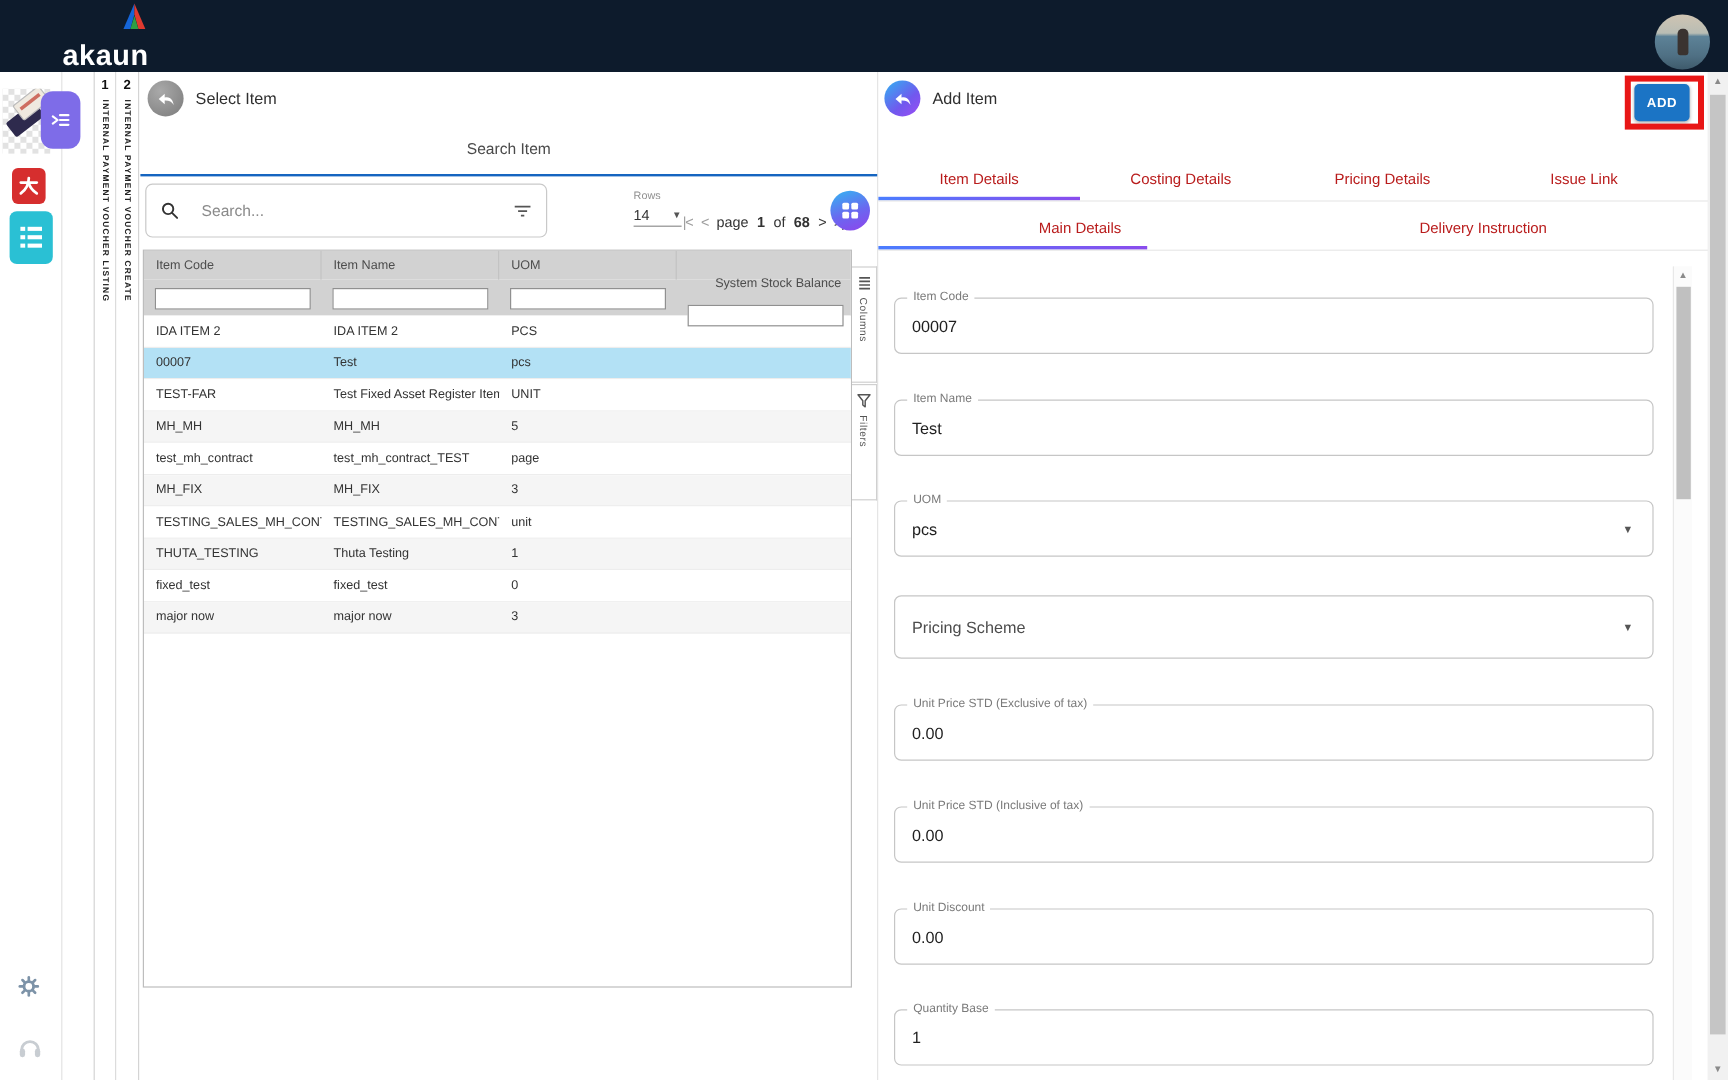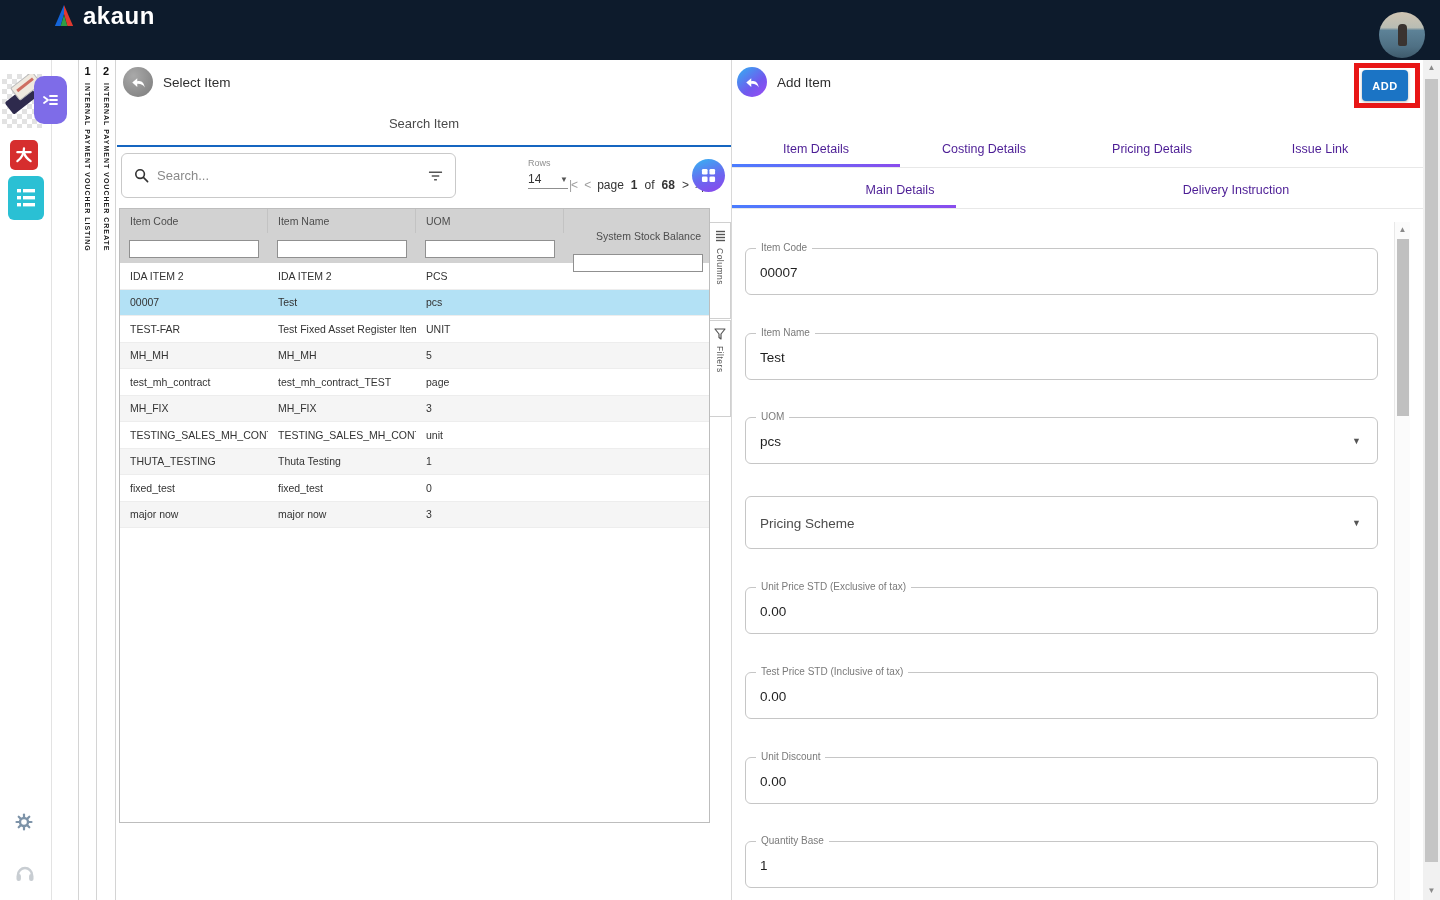--- a/index.html
+++ b/index.html
@@ -1,21 +1,21 @@
 <!DOCTYPE html>
 <html><head>
 <meta charset="utf-8">
 <style>
   * { margin:0; padding:0; box-sizing:border-box; }
   html,body { width:1440px; height:900px; overflow:hidden; background:#fff;
               font-family:"Liberation Sans", sans-serif; }
 
   
   #topbar { position:absolute; left:0; top:0; width:1440px; height:60px; background:#0d1b2c; }
-  #brand { position:absolute; left:52px; top:2px; display:flex; align-items:center; gap:7px; }
+  #brand { position:absolute; left:52px; top:2px; display:flex; align-items:flex-end; gap:7px;flex-direction:column; }
   #brand-text { color:#fff; font-size:24px; font-weight:bold; letter-spacing:0.5px; }
   #avatar { position:absolute; left:1379px; top:12px; width:46px; height:46px; border-radius:50%;
             overflow:hidden; background:linear-gradient(180deg,#cfc4b2 0%,#b9bdb4 34%,#5d8297 40%,#4f7084 75%,#3e5a6b 100%); }
   #avatar .fig { position:absolute; left:19px; top:12px; width:9px; height:22px; background:#3a3330;
                  border-radius:4px 4px 2px 2px; }
 
   
   #rail { position:absolute; left:0; top:60px; width:52px; height:840px; background:#fff; border-right:1px solid #e3e3e3; }
   #icon-ticket { position:absolute; left:2px; top:14px; width:40px; height:54px;
                  background:repeating-conic-gradient(#e2e2e2 0% 25%, #ffffff 0% 50%) 0 0/10px 10px; overflow:hidden; }
@@ -45,21 +45,21 @@
   #left-panel { position:absolute; left:117px; top:60px; width:614px; height:840px; background:#fff; }
   #panel-divider { position:absolute; left:731px; top:60px; width:1px; height:840px; background:#d8d8d8; }
   .back-btn { position:absolute; width:30px; height:30px; border-radius:50%; display:flex;
               align-items:center; justify-content:center; }
   #back-left { left:6px; top:7px; background:radial-gradient(circle at 35% 30%, #a9a9a9, #7b7b7b); }
   #select-item-title { position:absolute; left:46px; top:15px; font-size:13.5px; font-weight:500; color:#2f2f2f; }
   #search-heading { position:absolute; left:0; top:56px; width:614px; text-align:center; font-size:13px; color:#4a4a4a; }
   #blue-line { position:absolute; left:0; top:85px; width:614px; height:2px; background:#1565c0; }
 
   #search-box { position:absolute; left:4px; top:93px; width:335px; height:45px; border:1px solid #c9c9c9;
-                border-radius:6px; background:#fff; display:flex; align-items:center; padding:0 12px; gap:8px; }
+                border-radius:6px; background:#fff; display:flex; align-items:center; padding:0 12px; gap:19px; }
   #search-box input { flex:1; border:none; outline:none; font-size:13px; color:#333;
                       font-family:"Liberation Sans", sans-serif; }
   #search-box input::placeholder { color:#8a8a8a; }
 
   #rows-wrap { position:absolute; left:411px; top:98px; }
   #rows-label { font-size:9px; color:#8f8f8f; }
   #rows-select { margin-top:4px; width:40px; border-bottom:1px solid #8f8f8f; font-size:12px; color:#333;
                  display:flex; justify-content:space-between; align-items:center; padding-bottom:2px; }
   #rows-caret { font-size:8px; color:#555; }
 
@@ -102,21 +102,21 @@
   #add-item-title { position:absolute; left:45px; top:15px; font-size:13.5px; font-weight:500; color:#2f2f2f; }
   #add-btn { position:absolute; left:630px; top:10px; width:46px; height:31px; background:#1b74c5; color:#fff;
              border:none; border-radius:4px; font-size:11px; font-weight:bold; letter-spacing:0.5px;
              font-family:"Liberation Sans", sans-serif; box-shadow:0 1px 3px rgba(0,0,0,0.3); }
   #red-annotation { position:absolute; left:622px; top:3px; width:66px; height:45px;
                     border:5px solid #e81616; pointer-events:none; }
 
   .tabrow { position:absolute; left:0; display:flex; width:672px; }
   #tabs-primary { top:70px; height:37px; }
   #tabs-secondary { top:111px; height:37px; }
-  .tab { flex:1; display:flex; align-items:center; justify-content:center; font-size:12.5px; color:#4c1d95; }
+  .tab { flex:1; display:flex; align-items:center; justify-content:center; font-size:12.5px; color:#b91c1c; }
   #underline-primary { position:absolute; left:0; top:104px; width:168px; height:3px;
                        background:linear-gradient(90deg,#4a7dff,#8a4ced); }
   #divider-primary { position:absolute; left:0; top:107px; width:708px; height:1px; background:#e8e8e8; }
   #underline-secondary { position:absolute; left:0; top:145px; width:224px; height:3px;
                          background:linear-gradient(90deg,#4a7dff,#8a4ced); }
   #divider-secondary { position:absolute; left:0; top:148px; width:708px; height:1px; background:#e8e8e8; }
 
   .field { position:absolute; left:13px; width:633px; height:47px; border:1px solid #c6c6c6;
            border-radius:6px; background:#fff; }
   .flabel { position:absolute; top:-7px; left:10px; font-size:10px; color:#7a7a7a; background:#fff; padding:0 5px; }
@@ -405,21 +405,21 @@
   </div>
   <div class="field" id="f-pricing-scheme">
     <span class="fvalue fplaceholder">Pricing Scheme</span>
     <span class="fcaret">▼</span>
   </div>
   <div class="field" id="f-up-excl">
     <span class="flabel">Unit Price STD (Exclusive of tax)</span>
     <span class="fvalue">0.00</span>
   </div>
   <div class="field" id="f-up-incl">
-    <span class="flabel">Test Price STD (Inclusive of tax)</span>
+    <span class="flabel">Unit Price STD (Inclusive of tax)</span>
     <span class="fvalue">0.00</span>
   </div>
   <div class="field" id="f-unit-discount">
     <span class="flabel">Unit Discount</span>
     <span class="fvalue">0.00</span>
   </div>
   <div class="field" id="f-qty-base">
     <span class="flabel">Quantity Base</span>
     <span class="fvalue">1</span>
   </div>

